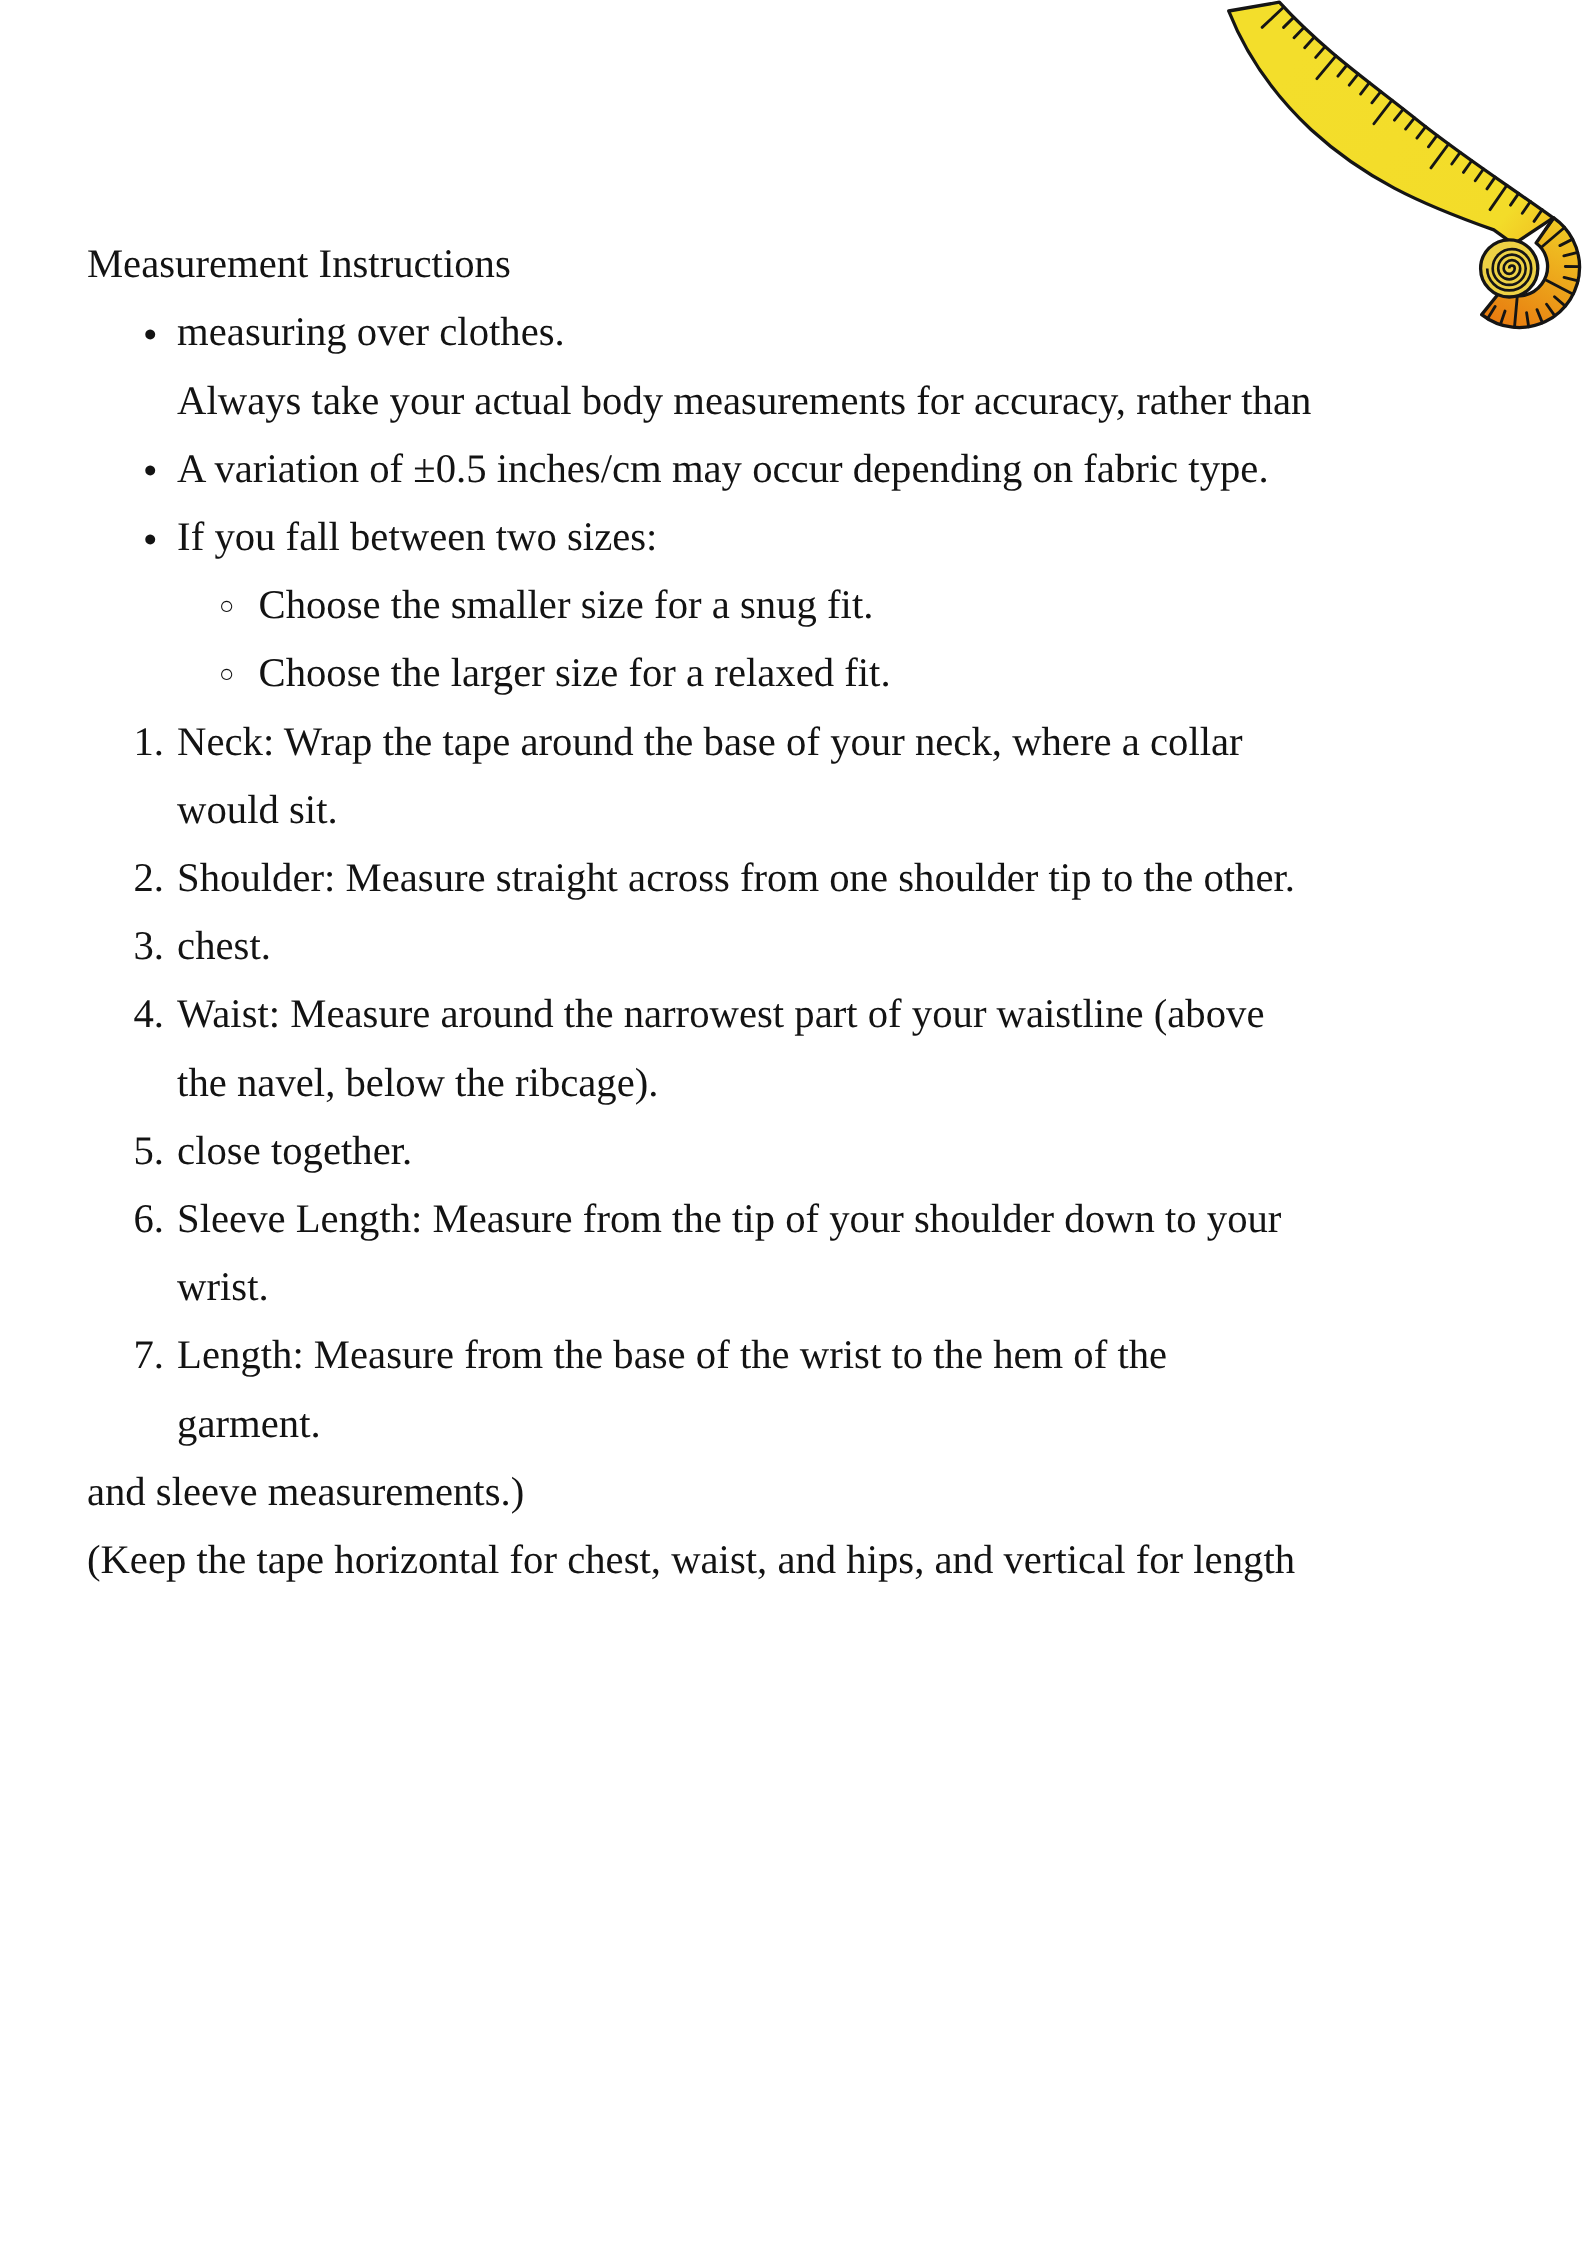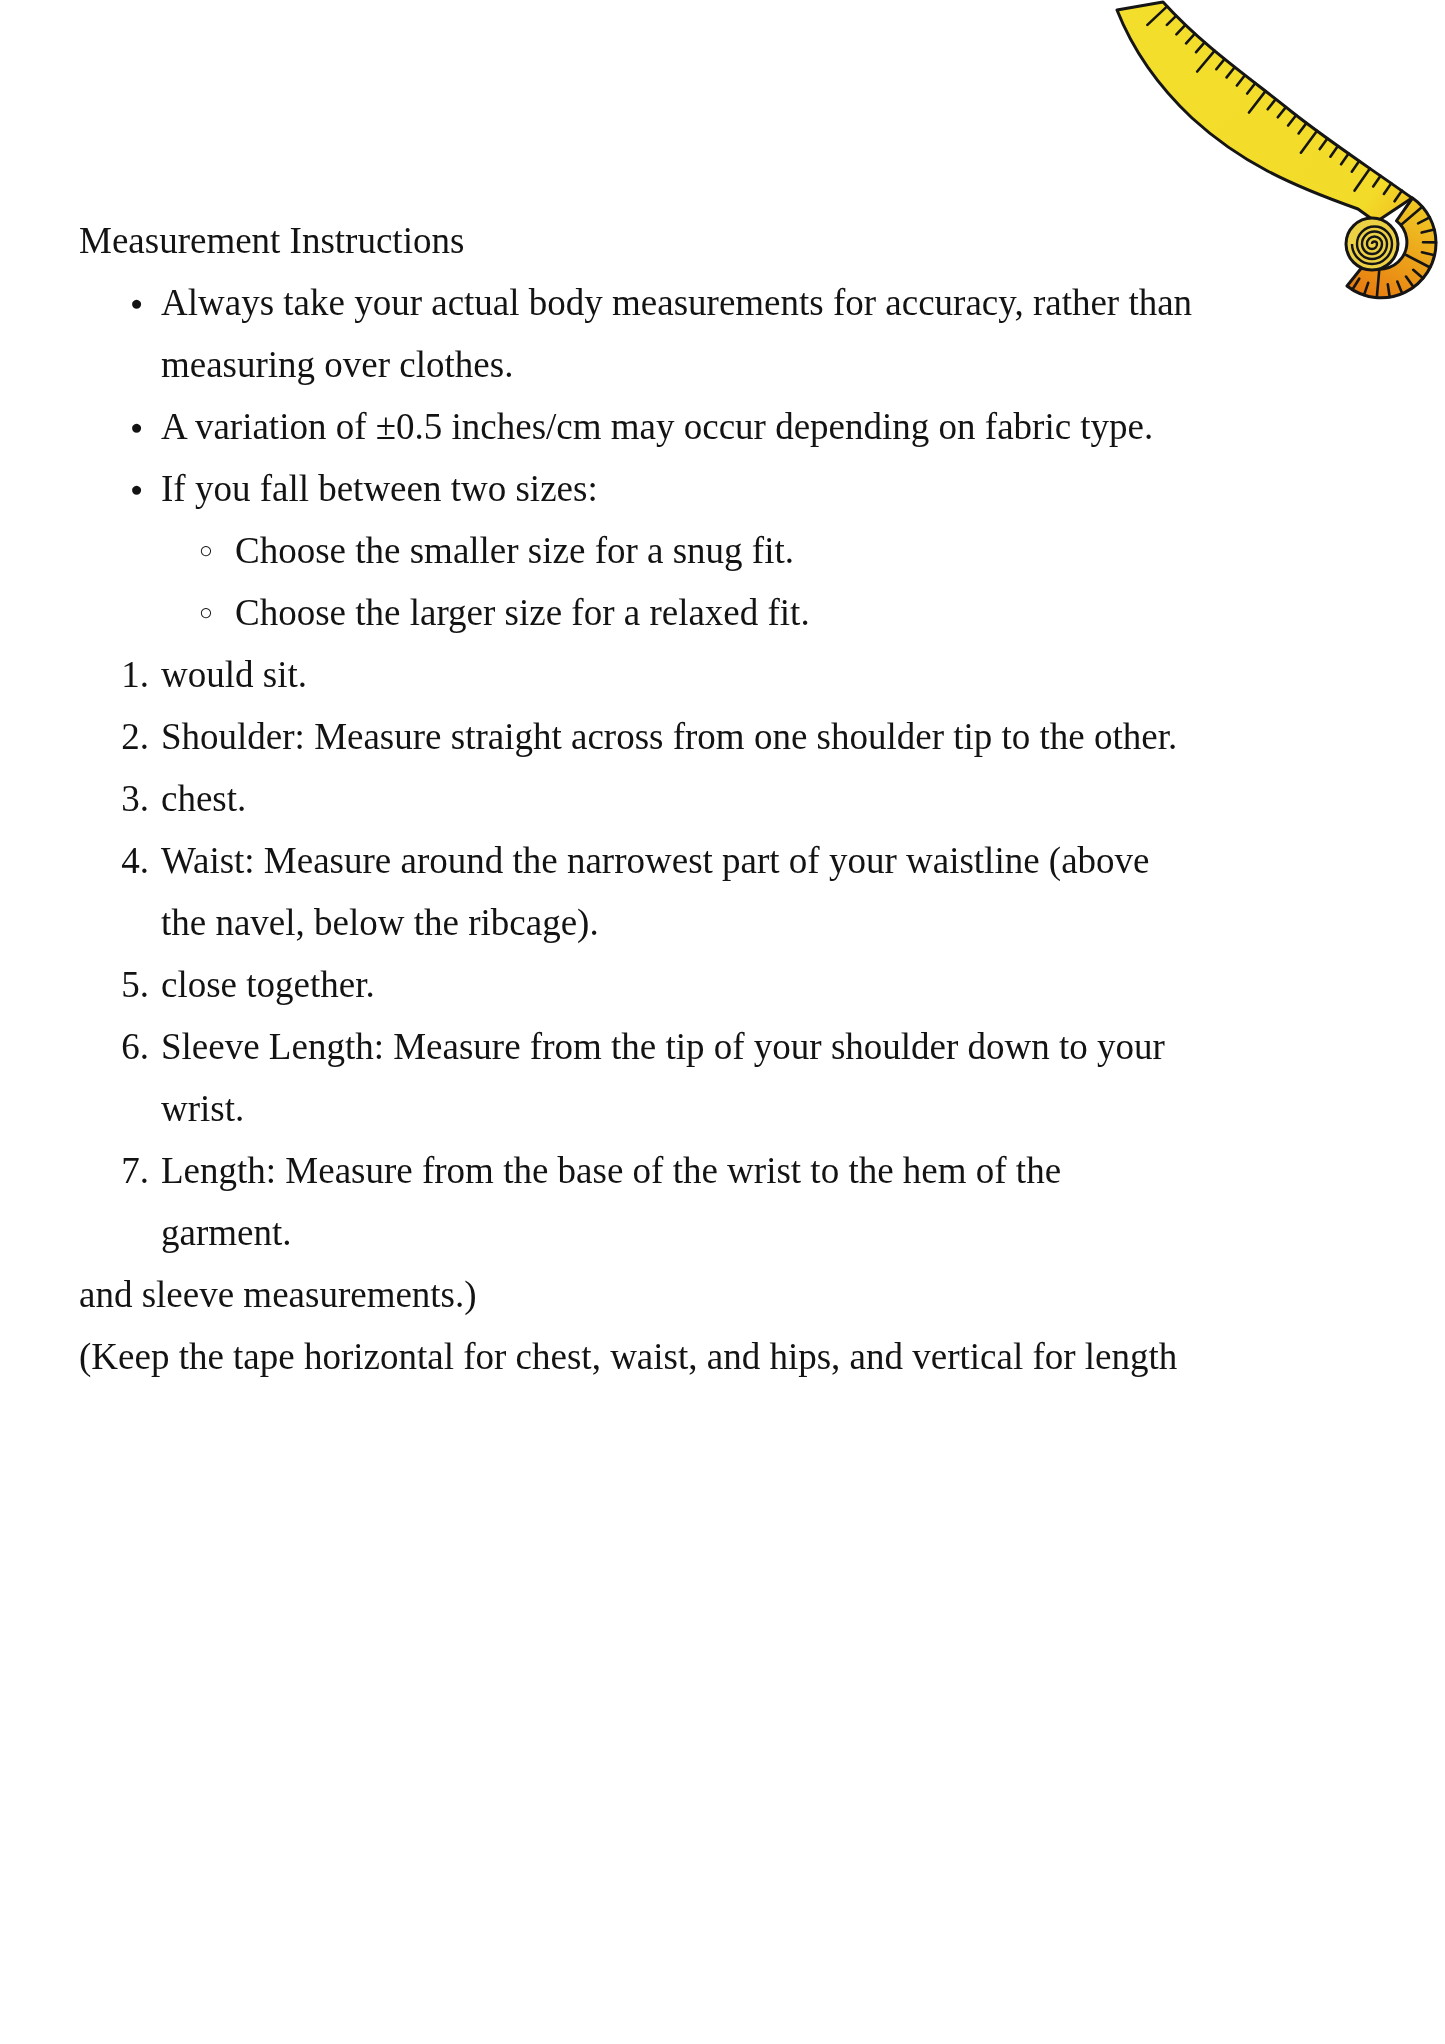--- a/index.html
+++ b/index.html
@@ -80,22 +80,22 @@
     <path id="tape-ticks" fill="none" stroke="#151515" stroke-width="2.6" stroke-linecap="round" d="M67.1 6.4L47.4 24.9M76.1 15.8L66.9 24.9M85.4 24.9L76.4 34.3M94.9 33.7L86.1 43.4M104.6 42.4L96.1 52.2M114.5 50.8L97.2 71.5M124.5 59.1L116.3 69.2M134.7 67.2L126.6 77.4M144.9 75.2L136.9 85.5M155.2 83.2L147.2 93.5M165.5 91.1L149.0 112.5M175.7 99.1L167.7 109.3M185.9 107.1L177.8 117.3M196.1 115.2L188.1 125.5M206.4 123.1L198.6 133.5M216.9 130.9L200.9 152.7M227.4 138.6L219.8 149.1M237.9 146.1L230.4 156.7M248.6 153.6L241.1 164.3M259.2 161.0L251.8 171.7M269.9 168.4L254.6 190.6M280.6 175.8L273.2 186.5M291.3 183.2L283.9 193.9M302.0 190.6L294.6 201.3M312.6 198.1L305.0 208.6M322.3 206.8L301.8 224.3M329.7 217.4L318.1 223.3M334.3 229.5L321.7 232.6M336.0 242.4L323.0 242.3M334.6 255.3L321.9 252.2M330.1 267.5L306.2 255.0M323.0 278.3L313.2 269.8M313.5 287.1L306.0 276.6M302.2 293.5L297.3 281.5M289.7 297.1L287.8 284.2M276.8 297.6L279.2 270.7M264.0 295.1L268.2 282.8M252.3 289.7L259.2 278.7"></path>
   </svg>
 
   <div class="doc">
 
     <div class="line">Measurement Instructions</div>
 
     <ul class="list">
       <li class="item">
         <span class="marker dot">●</span>
+        <div class="line">measuring over clothes.</div>
         <div class="line">Always take your actual body measurements for accuracy, rather than</div>
-        <div class="line">measuring over clothes.</div>
       </li>
       <li class="item">
         <span class="marker dot">●</span>
         <div class="line">A variation of ±0.5 inches/cm may occur depending on fabric type.</div>
       </li>
       <li class="item">
         <span class="marker dot">●</span>
         <div class="line">If you fall between two sizes:</div>
         <ul class="sublist">
           <li class="item sub">
@@ -107,20 +107,21 @@
             <div class="line">Choose the larger size for a relaxed fit.</div>
           </li>
         </ul>
       </li>
     </ul>
 
 
     <ol class="list">
       <li class="item">
         <span class="marker num">1.</span>
+        <div class="line">Neck: Wrap the tape around the base of your neck, where a collar</div>
         <div class="line">would sit.</div>
       </li>
       <li class="item">
         <span class="marker num">2.</span>
         <div class="line">Shoulder: Measure straight across from one shoulder tip to the other.</div>
       </li>
       <li class="item">
         <span class="marker num">3.</span>
         <div class="line">chest.</div>
       </li>

